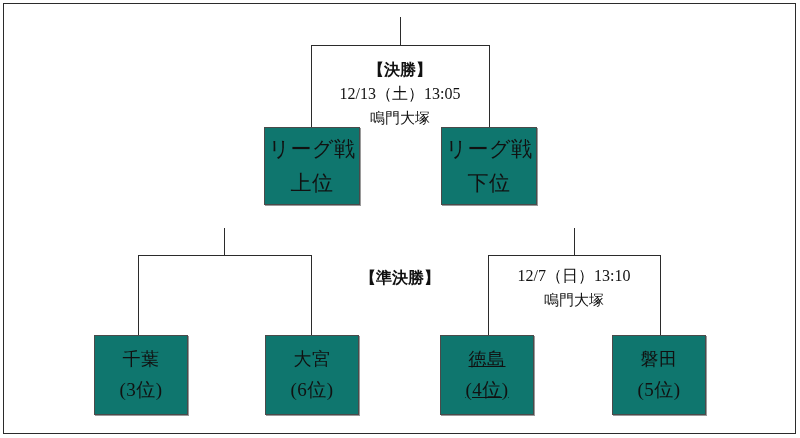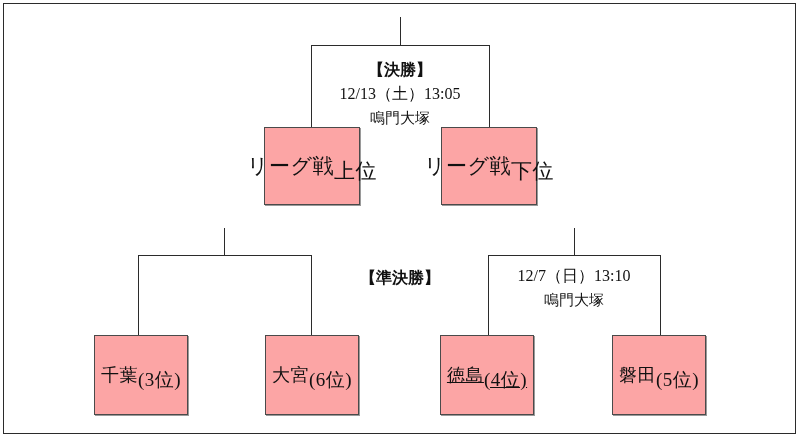--- a/index.html
+++ b/index.html
@@ -40,26 +40,26 @@
   }
   .line-h {
     position: absolute;
     height: 1px;
     background: #2b2b2b;
   }
 
   
   .slot-box {
     position: absolute;
-    background: #fca5a5;
+    background: #0f766e;
     border: 1px solid #4a4a4a;
     box-sizing: border-box;
     box-shadow: 1px 1px 0 #9a9a9a;
     display: flex;
-    flex-direction: row;
+    flex-direction: column;
     align-items: center;
     justify-content: center;
   }
   .slot-line1 {
     font-size: 18px;
     line-height: 1.15;
     letter-spacing: 0.5px;
     white-space: nowrap;
   }
   .slot-line2 {

